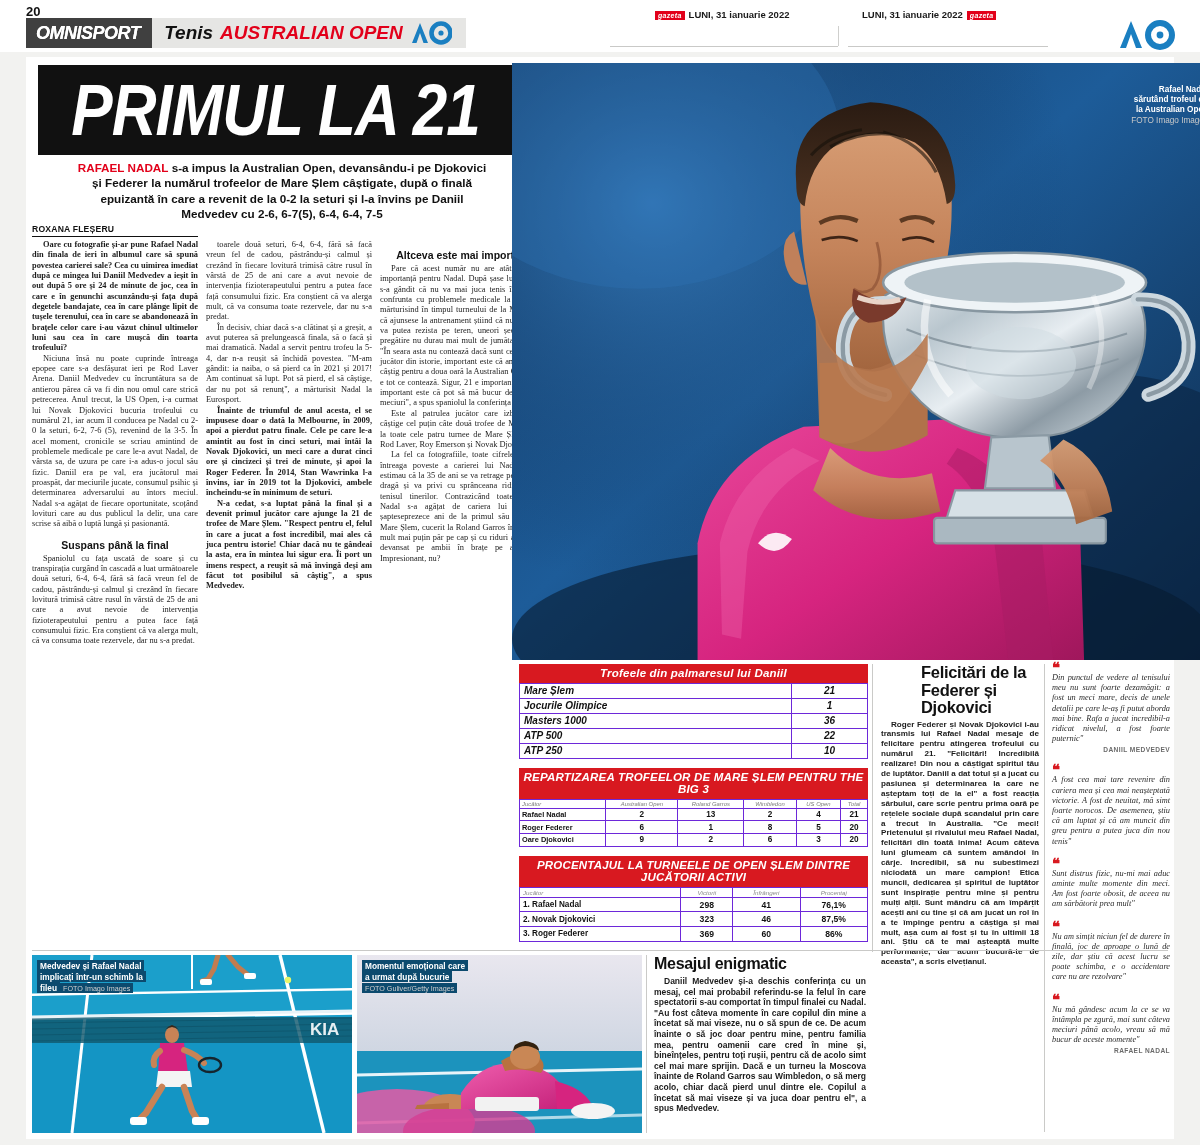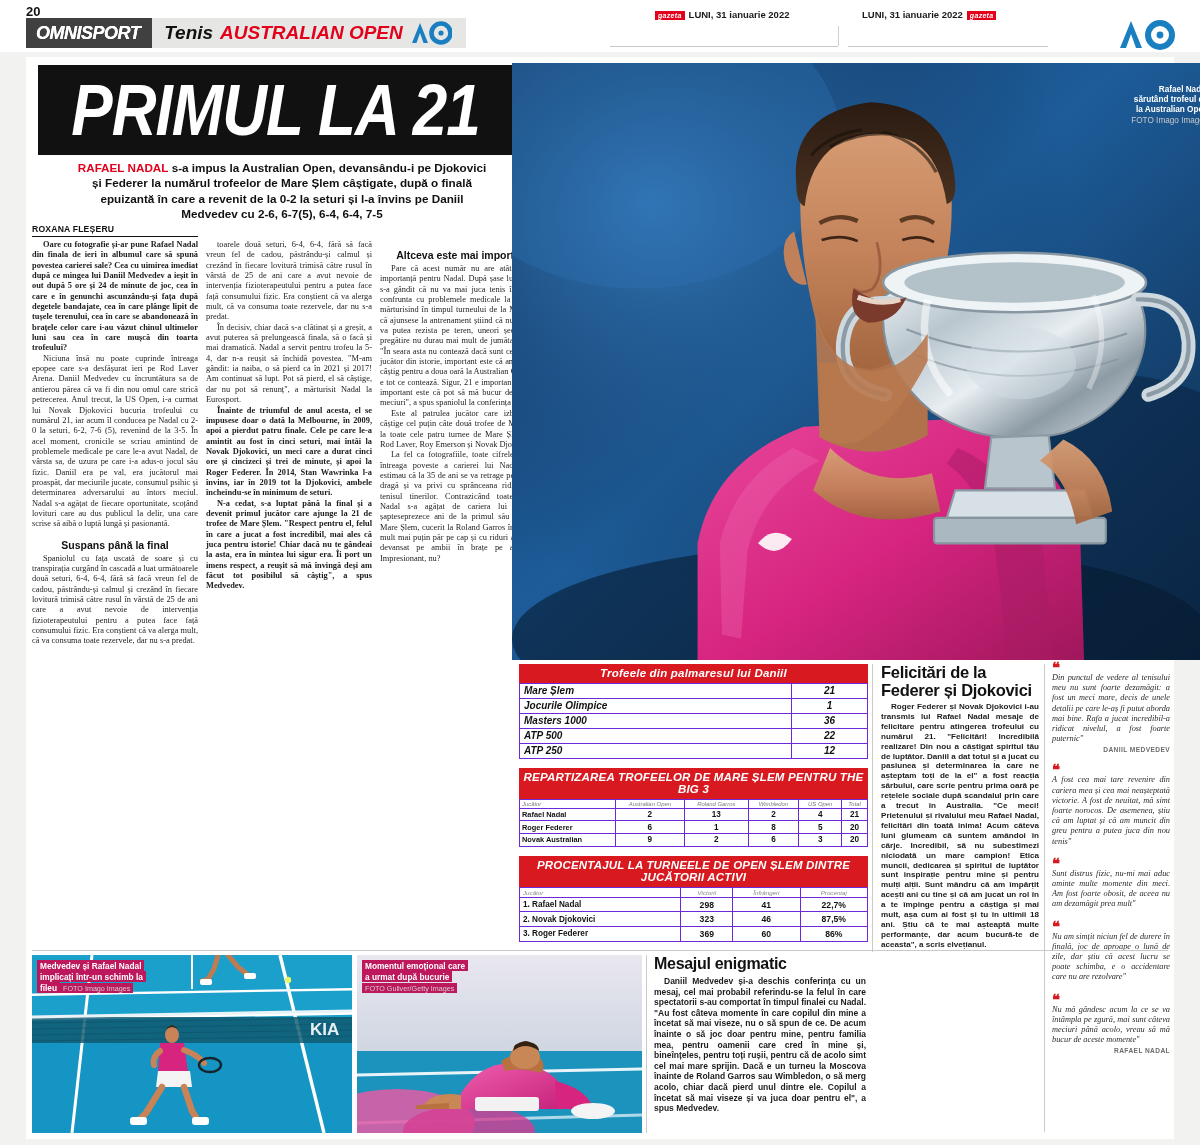--- a/index.html
+++ b/index.html
@@ -120,21 +120,21 @@
     padding:1px 3px; text-align:center; background:#fff;
   }
   .t3 th.lft { text-align:left; }
   .t3 td { font-size:8.6px; font-weight:bold; text-align:center; padding:1.8px 3px; color:#111; }
   .t3 td.lft { text-align:left; font-size:8.2px; }
 
   
   .felic { position:absolute; left:855px; top:607px; width:158px; }
   .felic h2 {
     font-family:"Liberation Sans", sans-serif; font-size:16.5px; font-weight:bold;
-    line-height:17.5px; color:#111; margin-bottom:3px; letter-spacing:-0.3px;
+    line-height:17.5px; color:#111; margin-bottom:3px; letter-spacing:-0.3px;margin-left:40px;
   }
   .felic .body { font-family:"Liberation Sans", sans-serif; font-size:8.1px; line-height:9.9px;
     font-weight:bold; text-align:justify; color:#1c1c1c; }
   .felic .body p { text-indent:10px; }
 
   .vline { position:absolute; width:1px; background:#cacac8; }
 
   
   .quotes { position:absolute; left:1026px; top:607px; width:118px; }
   .qblock { margin-bottom:13px; position:relative; }
@@ -146,21 +146,21 @@
 
   
   .botphoto { position:absolute; overflow:hidden; }
   #bp1 { left:6px; top:898px; width:320px; height:178px; background:#1495c4; }
   #bp2 { left:331px; top:898px; width:285px; height:178px; background:#d9cfe0; }
   .cap {
     position:absolute; left:5px; top:5px; max-width:178px; z-index:4;
     font-family:"Liberation Sans", sans-serif; font-size:8.3px; line-height:11.3px;
     font-weight:bold; color:#fff;
   }
-  .cap span.line { background:#be185d; padding:0.5px 3px; box-decoration-break:clone;
+  .cap span.line { background:#0c4a6e; padding:0.5px 3px; box-decoration-break:clone;
     -webkit-box-decoration-break:clone; }
   .cap .foto { font-weight:normal; color:#cfcfcf; font-size:7.2px; }
 
   
   .mesaj { position:absolute; left:628px; top:898px; width:212px; }
   .mesaj h2 {
     font-family:"Liberation Sans", sans-serif; font-size:16px; font-weight:bold;
     color:#111; margin-bottom:3px; letter-spacing:-0.3px;
   }
   .mesaj .body { font-family:"Liberation Sans", sans-serif; font-size:8.5px;
@@ -365,21 +365,21 @@
           <tr>
             <td>Masters 1000</td>
             <td class="num">36</td>
           </tr>
           <tr>
             <td>ATP 500</td>
             <td class="num">22</td>
           </tr>
           <tr>
             <td>ATP 250</td>
-            <td class="num">12</td>
+            <td class="num">10</td>
           </tr>
         </tbody>
       </table>
 
       <table class="t t2">
         <caption>REPARTIZAREA TROFEELOR DE MARE ȘLEM PENTRU THE BIG 3</caption>
         <thead>
           <tr>
             <th class="lft">Jucător</th>
             <th>Australian Open</th>
@@ -400,21 +400,21 @@
           </tr>
           <tr>
             <td class="lft">Roger Federer</td>
             <td>6</td>
             <td>1</td>
             <td>8</td>
             <td>5</td>
             <td>20</td>
           </tr>
           <tr>
-            <td class="lft">Novak Australian</td>
+            <td class="lft">Oare Djokovici</td>
             <td>9</td>
             <td>2</td>
             <td>6</td>
             <td>3</td>
             <td>20</td>
           </tr>
         </tbody>
       </table>
 
       <table class="t t3">
@@ -425,21 +425,21 @@
             <th>Victorii</th>
             <th>Înfrângeri</th>
             <th>Procentaj</th>
           </tr>
         </thead>
         <tbody>
           <tr>
             <td class="lft">1. Rafael Nadal</td>
             <td>298</td>
             <td>41</td>
-            <td>22,7%</td>
+            <td>76,1%</td>
           </tr>
           <tr>
             <td class="lft">2. Novak Djokovici</td>
             <td>323</td>
             <td>46</td>
             <td>87,5%</td>
           </tr>
           <tr>
             <td class="lft">3. Roger Federer</td>
             <td>369</td>
@@ -467,21 +467,21 @@
         <div class="qauth">DANIIL MEDVEDEV</div>
       </div>
 
       <div class="qblock">
         <span class="qmark">❝</span>
         <div class="qtext">A fost cea mai tare revenire din cariera mea și cea mai neașteptată victorie. A fost de neuitat, mă simt foarte norocos. De asemenea, știu că am luptat și că am muncit din greu pentru a putea juca din nou tenis"</div>
       </div>
 
       <div class="qblock">
         <span class="qmark">❝</span>
-        <div class="qtext">Sunt distrus fizic, nu-mi mai aduc aminte multe momente din meci. Am fost foarte obosit, de aceea nu am dezamăgit prea mult"</div>
+        <div class="qtext">Sunt distrus fizic, nu-mi mai aduc aminte multe momente din meci. Am fost foarte obosit, de aceea nu am sărbătorit prea mult"</div>
       </div>
 
       <div class="qblock">
         <span class="qmark">❝</span>
         <div class="qtext">Nu am simțit niciun fel de durere în finală, joc de aproape o lună de zile, dar știu că acest lucru se poate schimba, e o accidentare care nu are rezolvare"</div>
       </div>
 
       <div class="qblock">
         <span class="qmark">❝</span>
         <div class="qtext">Nu mă gândesc acum la ce se va întâmpla pe zgură, mai sunt câteva meciuri până acolo, vreau să mă bucur de aceste momente"</div>

